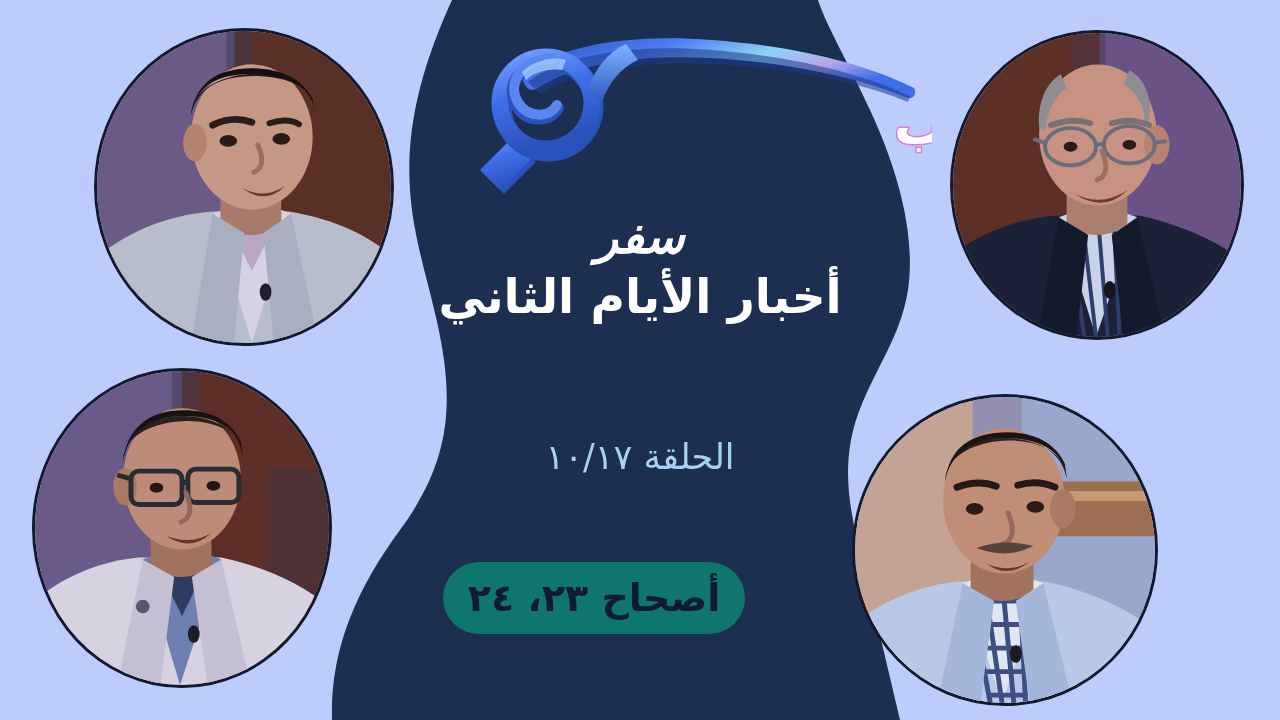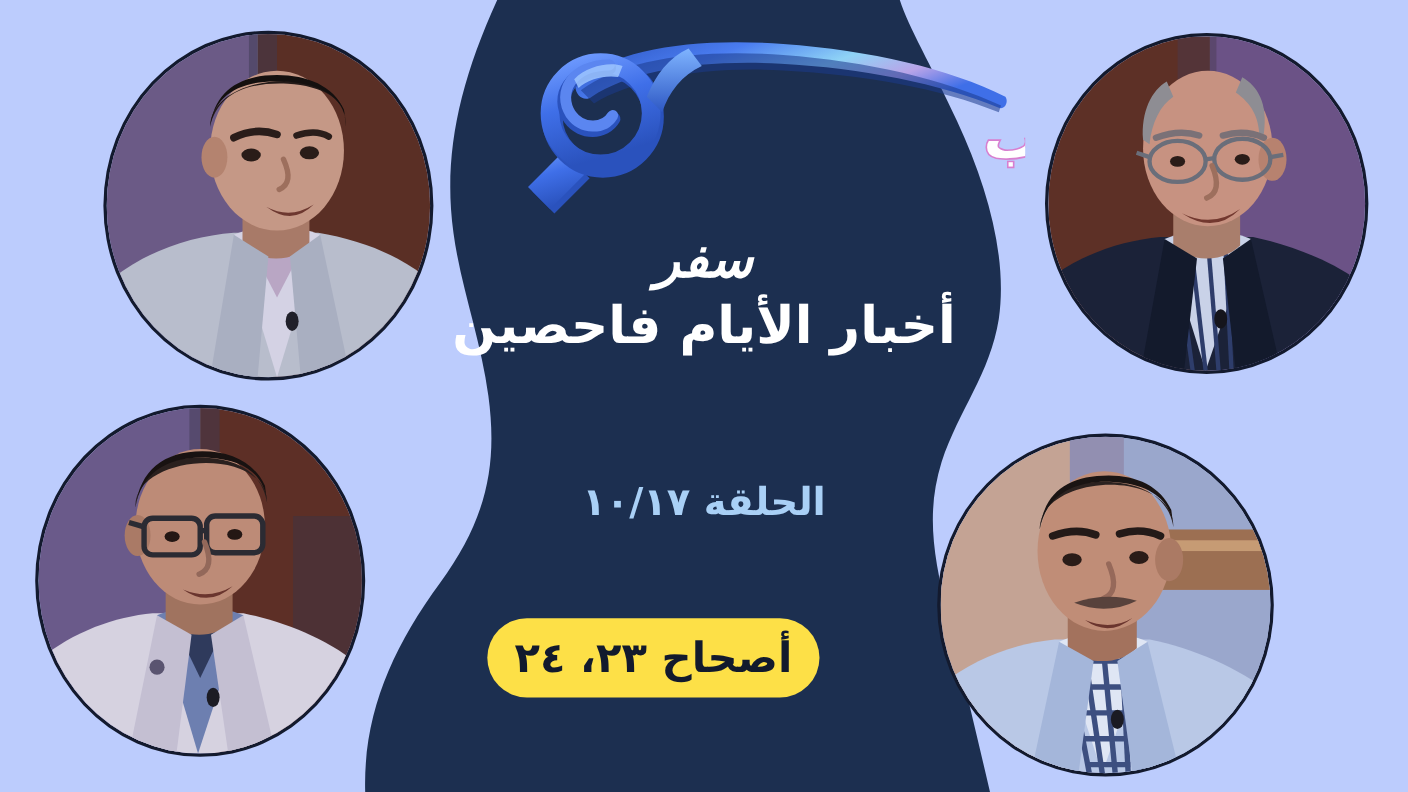--- a/index.html
+++ b/index.html
@@ -74,31 +74,31 @@
 
   #episode {
     position: absolute;
     left: 400px;
     top: 437px;
     width: 480px;
     text-align: center;
     direction: rtl;
     color: #a9d0f6;
     font-size: 35px;
-    font-weight: bold;
+    font-weight: normal;
     white-space: nowrap;
   }
 
   #chapter-badge {
     position: absolute;
     left: 443px;
     top: 562px;
     width: 302px;
     height: 72px;
-    background: #fde047;
+    background: #0f766e;
     border-radius: 36px;
     display: flex;
     align-items: center;
     justify-content: center;
     direction: rtl;
   }
   #chapter-badge .badge-text {
     color: #121a2d;
     font-size: 38px;
     font-weight: bold;
@@ -364,21 +364,21 @@
       <path d="M 134,170 q 24,10 44,-2 q -22,18 -44,2 Z" fill="#6a352e"></path>
 
       <path d="M 110,190 L 84,312 L 128,312 L 142,208 Z" fill="#a4b6da"></path>
       <path d="M 192,190 L 222,312 L 178,312 L 164,208 Z" fill="#a4b6da"></path>
       <ellipse cx="164" cy="262" rx="6" ry="9" fill="#1a1a22"></ellipse>
     </svg>
   </div>
 
   <div id="title-block">
     <div class="title-line1">سفر</div>
-    <div class="title-line2">أخبار الأيام فاحصين</div>
+    <div class="title-line2">أخبار الأيام الثاني</div>
   </div>
 
   <div id="episode">الحلقة ١٠/١٧</div>
 
   <div id="chapter-badge">
     <span class="badge-text">أصحاح ٢٣، ٢٤</span>
   </div>
 
 </div>
 

